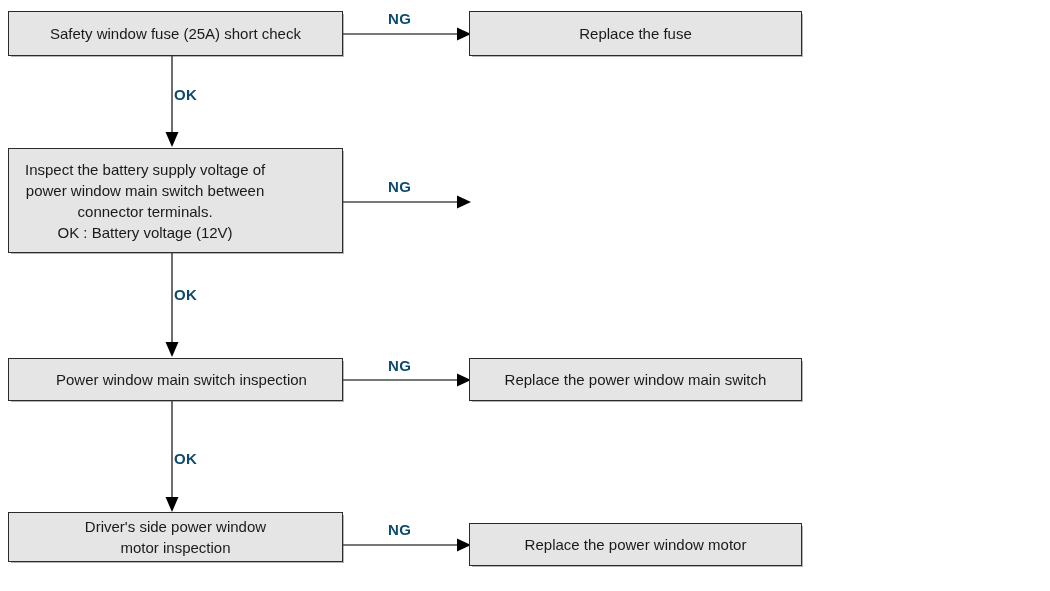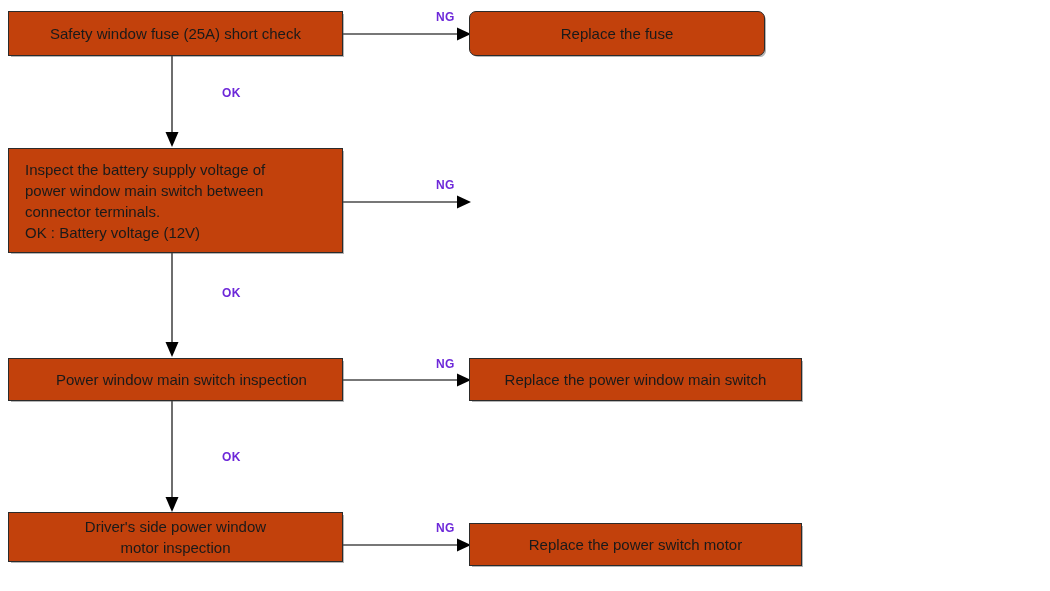--- a/index.html
+++ b/index.html
@@ -16,53 +16,52 @@
     position: relative;
     width: 1050px;
     height: 591px;
     background: #ffffff;
     overflow: hidden;
   }
   .node {
     position: absolute;
     box-sizing: border-box;
     border: 1px solid #2b2b2b;
-    background: #c2410c;
+    background: #e5e5e5;
     display: flex;
     align-items: center;
     box-shadow: 2px 2px 0 -1px rgba(120,120,120,0.55);
   }
   .node.center {
     justify-content: center;
     text-align: center;
   }
   .node.leftalign {
     justify-content: flex-start;
-    text-align: left;
+    text-align: center;
   }
   .node-text {
     font-size: 15px;
     line-height: 21px;
     color: #1a1a1a;
     white-space: pre-line;
   }
   .node.center .node-text {
     padding: 0 10px;
   }
   .node.leftalign .node-text {
     padding: 0 0 0 16px;
   }
   .edge-label {
     position: absolute;
-    font-size: 12px;
+    font-size: 15px;
     font-weight: bold;
-    color: #6d28d9;
+    color: #0c4a6e;
     letter-spacing: 0.3px;
     white-space: nowrap;
-    margin-left: 48px;
   }
   .connector {
     position: absolute;
     overflow: visible;
   }
   .connector line {
     stroke: #4a4a4a;
     stroke-width: 1.6px;
   }
   .connector polygon {
@@ -77,21 +76,21 @@
   <div class="node center" style="left:8px; top:11px; width:335px; height:45px;">
     <span class="node-text">Safety window fuse (25A) short check</span>
   </div>
 
   <svg class="connector" style="left:343px; top:22px; width:130px; height:24px;" viewBox="0 0 130 24">
     <line x1="0" y1="12" x2="116" y2="12"></line>
     <polygon points="114,5.5 128,12 114,18.5"></polygon>
   </svg>
   <span class="edge-label" style="left:388px; top:10px;">NG</span>
 
-  <div class="node center" style="left:469px; top:11px; width:296px; height:45px;border-radius:7px;">
+  <div class="node center" style="left:469px; top:11px; width:333px; height:45px;">
     <span class="node-text">Replace the fuse</span>
   </div>
 
   <svg class="connector" style="left:160px; top:56px; width:24px; height:92px;" viewBox="0 0 24 92">
     <line x1="12" y1="0" x2="12" y2="78"></line>
     <polygon points="5.5,76 12,91 18.5,76"></polygon>
   </svg>
   <span class="edge-label" style="left:174px; top:86px;">OK</span>
 
   <div class="node leftalign" style="left:8px; top:148px; width:335px; height:105px;">
@@ -139,16 +138,16 @@
 motor  inspection</span>
   </div>
 
   <svg class="connector" style="left:343px; top:533px; width:130px; height:24px;" viewBox="0 0 130 24">
     <line x1="0" y1="12" x2="116" y2="12"></line>
     <polygon points="114,5.5 128,12 114,18.5"></polygon>
   </svg>
   <span class="edge-label" style="left:388px; top:521px;">NG</span>
 
   <div class="node center" style="left:469px; top:523px; width:333px; height:43px;">
-    <span class="node-text">Replace the power switch motor</span>
+    <span class="node-text">Replace the power window motor</span>
   </div>
 
 </div>
 
 </body></html>

